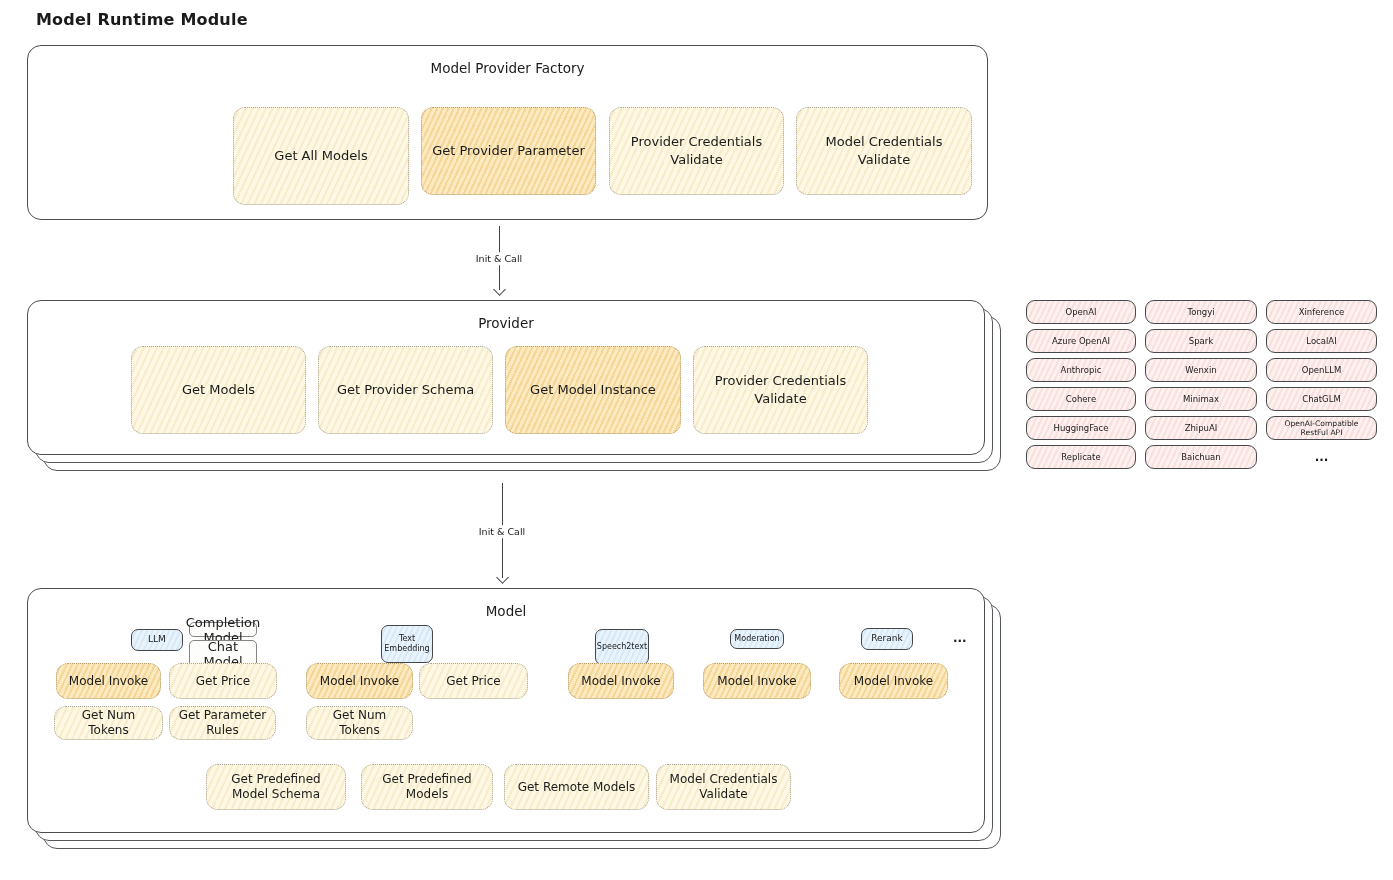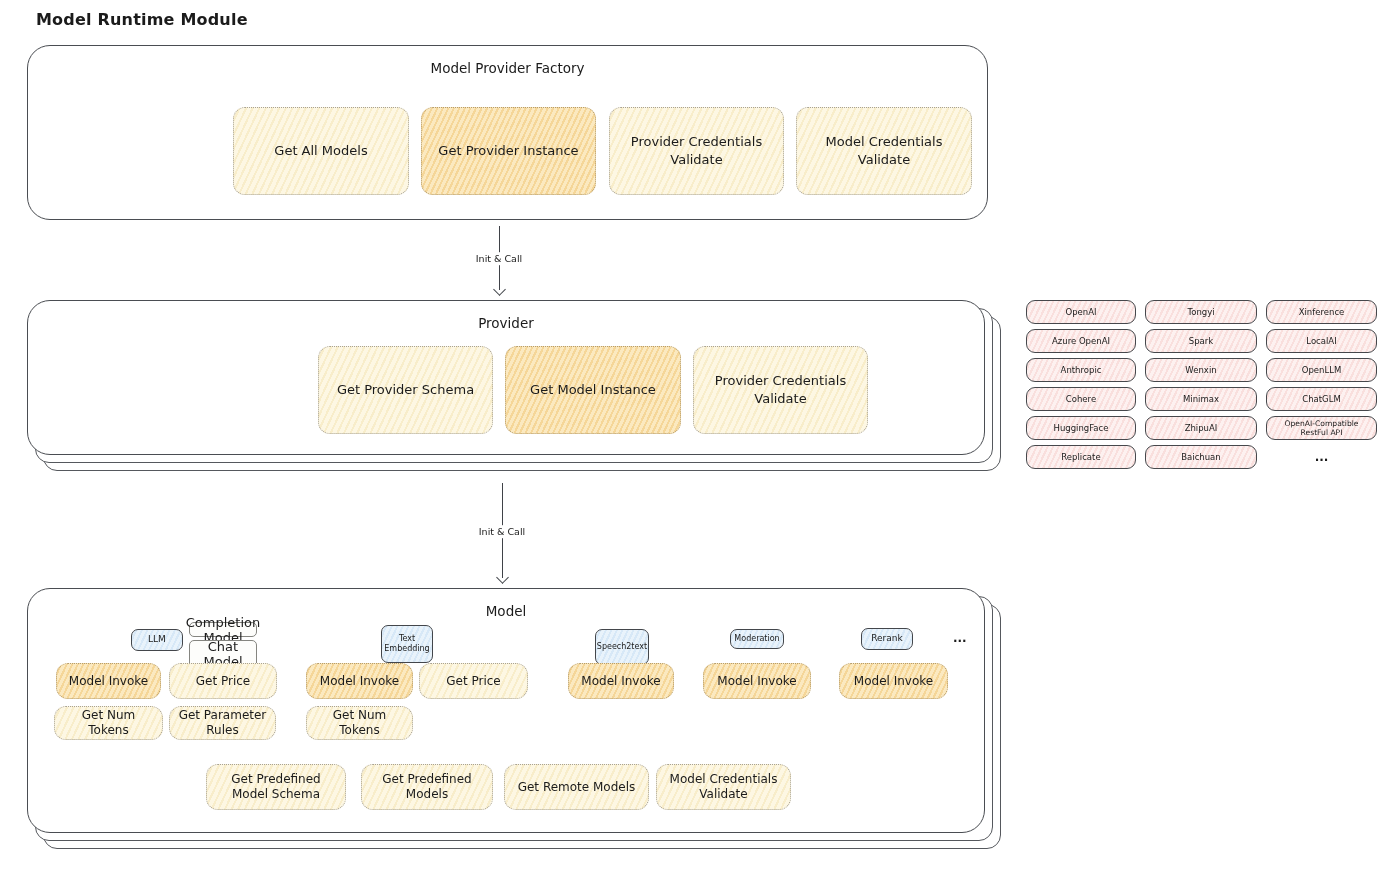--- a/index.html
+++ b/index.html
@@ -3,21 +3,21 @@
 <meta charset="utf-8">
 <style>
   * { margin:0; padding:0; box-sizing:border-box; }
   html,body { background:#ffffff; }
   body { font-family:"DejaVu Sans", sans-serif; color:#1b1b1b; }
   .canvas { position:relative; width:1393px; height:880px; background:#ffffff; overflow:hidden; }
 
   .page-title { position:absolute; left:36px; top:10px; font-size:16px; font-weight:700; letter-spacing:.2px; }
 
   
-  .container { position:absolute; background:#fff; border:1.6px solid #4a4d52; border-radius:23px; }
+  .container { position:absolute; background:#fff; border:1.6px solid #4a4d52; border-radius:14px; }
   .echo { position:absolute; background:#fff; border:1.4px solid #55585d; border-radius:14px; }
   .container-title { position:absolute; top:14px; left:0; right:0; text-align:center; font-size:13.5px; font-weight:500; }
 
   
   .node { position:absolute; display:flex; align-items:center; justify-content:center; text-align:center;
           font-size:13px; line-height:1.35; padding:4px 10px; }
   .yellow { background:repeating-linear-gradient(115deg,#fdf7e3 0px,#fdf7e3 4px,#f8edca 4px,#f8edca 6px);
             border:1.6px dotted #a8a294; border-radius:12px; }
   .orange { background:repeating-linear-gradient(115deg,#fbe9c0 0px,#fbe9c0 3px,#f5d698 3px,#f5d698 5px);
             border:1.6px dotted #b59d6e; border-radius:12px; }
@@ -52,36 +52,37 @@
 </style>
 </head>
 <body>
 
 <div class="canvas">
 
   <div class="page-title">Model Runtime Module</div>
 
   <section class="container" style="left:27px;top:45px;width:961px;height:175px;">
     <div class="container-title">Model Provider Factory</div>
-    <div class="node yellow" style="left:205px;top:61px;width:176px;height:88px;">Get All Models</div>
-    <div class="node orange" style="left:393px;top:61px;width:175px;height:88px;">Get Provider Instance</div>
+    <div class="node yellow" style="left:205px;top:61px;width:176px;height:98px;">Get All Models</div>
+    <div class="node orange" style="left:393px;top:61px;width:175px;height:88px;">Get Provider Parameter</div>
     <div class="node yellow" style="left:581px;top:61px;width:175px;height:88px;">Provider Credentials Validate</div>
     <div class="node yellow" style="left:768px;top:61px;width:176px;height:88px;">Model Credentials Validate</div>
   </section>
 
   <div class="arrow" style="left:479px;top:226px;width:40px;height:68px;">
     <div class="line"></div>
     <div class="head"></div>
     <span class="arrow-label">Init &amp; Call</span>
   </div>
 
   <div class="echo" style="left:43px;top:316px;width:958px;height:155px;"></div>
   <div class="echo" style="left:35px;top:308px;width:958px;height:155px;"></div>
   <section class="container" style="left:27px;top:300px;width:958px;height:155px;">
     <div class="container-title">Provider</div>
+    <div class="node yellow" style="left:103px;top:45px;width:175px;height:88px;">Get Models</div>
     <div class="node yellow" style="left:290px;top:45px;width:175px;height:88px;">Get Provider Schema</div>
     <div class="node orange" style="left:477px;top:45px;width:176px;height:88px;">Get Model Instance</div>
     <div class="node yellow" style="left:665px;top:45px;width:175px;height:88px;">Provider Credentials Validate</div>
   </section>
 
   <div class="pgrid">
     <div class="pcell">OpenAI</div>
     <div class="pcell">Tongyi</div>
     <div class="pcell">Xinference</div>
     <div class="pcell">Azure OpenAI</div>

